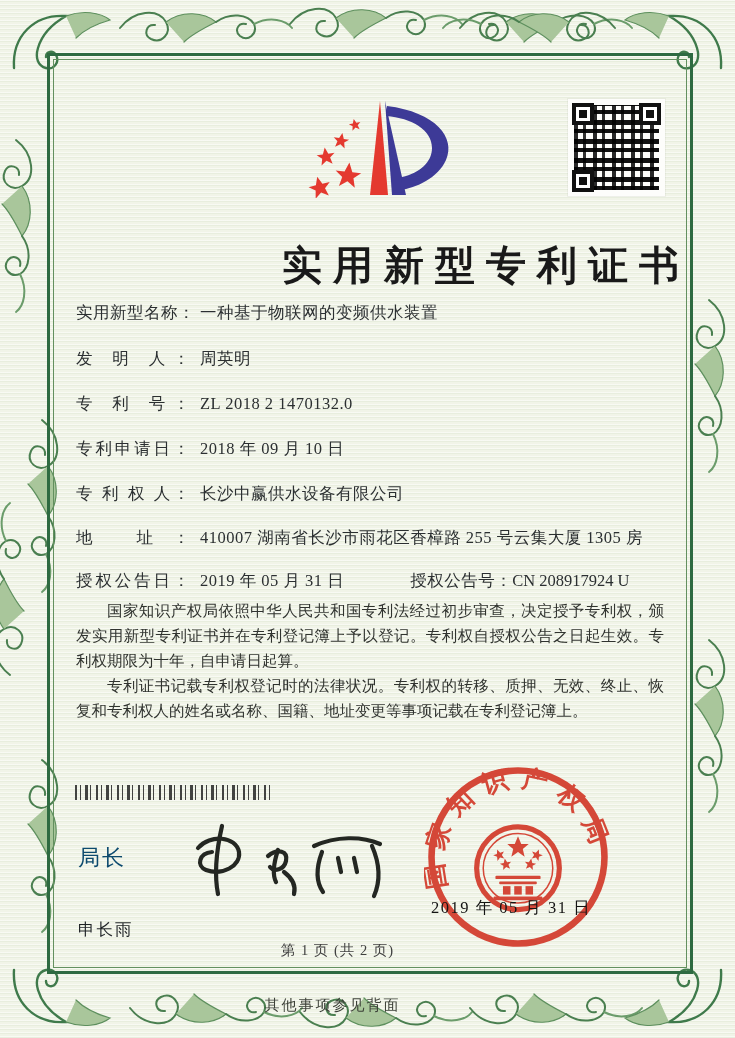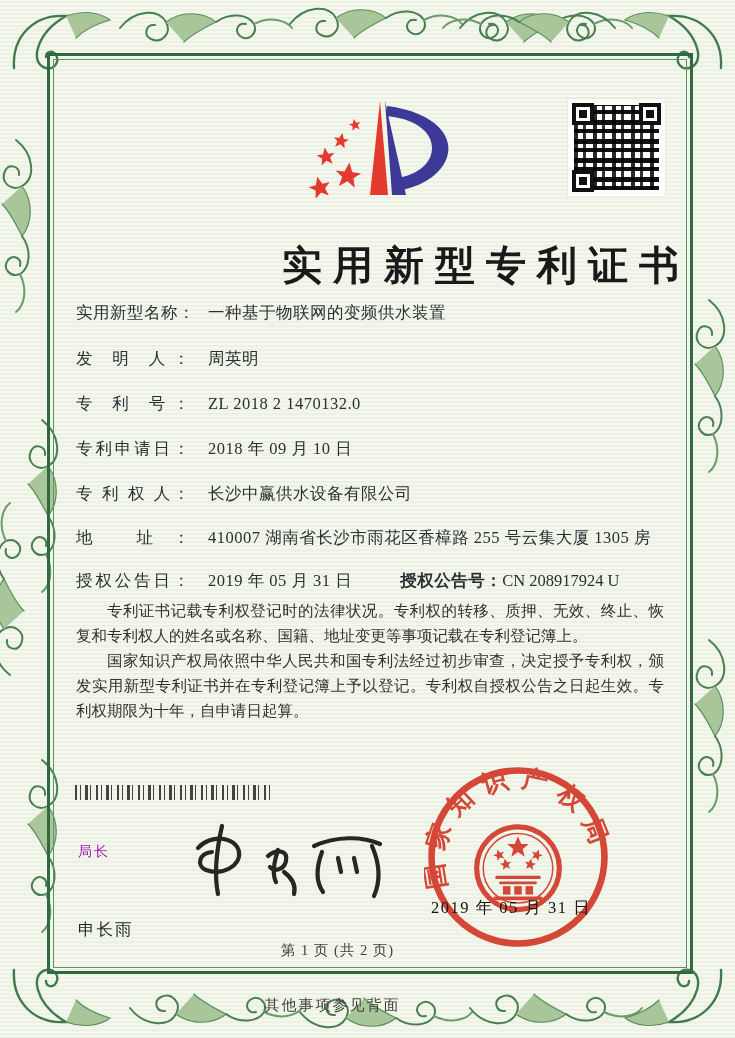--- a/index.html
+++ b/index.html
@@ -42,38 +42,38 @@
   .qr-f1{left:4px;top:4px;} .qr-f2{right:4px;top:4px;} .qr-f3{left:4px;bottom:4px;}
 
   .title{
     position:absolute;left:0;right:45px;top:210px;text-align:right;
     font-size:40px;font-weight:bold;letter-spacing:11px;color:#191919;margin-top:28px;
   }
 
   .fields{position:absolute;left:76px;top:0;width:590px;font-size:16.5px;color:#2b2f31;}
   .frow{position:absolute;left:0;white-space:nowrap;}
   .flabel{display:inline-block;width:114px;text-align:justify;text-align-last:justify;letter-spacing:.5px;}
-  .fvalue{margin-left:18px;letter-spacing:.5px;}
+  .fvalue{margin-left:10px;letter-spacing:.5px;}
   .r0{top:302px;} .r1{top:348px;} .r2{top:393px;} .r3{top:438px;} .r4{top:483px;} .r5{top:527px;} .r6{top:570px;}
-  .grant-no-label{margin-left:48px;letter-spacing:.5px;font-weight:bold;}
+  .grant-no-label{margin-left:66px;letter-spacing:.5px;}
 
   .paras{
     position:absolute;left:76px;top:598px;width:588px;
     font-size:15.5px;line-height:1.62;text-align:justify;color:#30332f;
   }
   .paras p{margin:0;text-indent:2em;}
 
   .barcode{
     position:absolute;left:75px;top:785px;width:195px;height:15px;
     background:
       repeating-linear-gradient(90deg,#242424 0 2px,transparent 2px 5px,#242424 5px 6px,transparent 6px 10px,#242424 10px 13px,transparent 13px 15px,#242424 15px 16px,transparent 16px 21px);
     opacity:.85;
   }
 
-  .gov-title{position:absolute;left:78px;top:843px;font-size:14px;color:#a21caf;letter-spacing:2px;}
+  .gov-title{position:absolute;left:78px;top:843px;font-size:22px;color:#0c4a6e;letter-spacing:2px;}
   .gov-name{position:absolute;left:78px;top:872px;font-size:16.5px;color:#1f2326;letter-spacing:2px;margin-top:47px;}
   .signature{position:absolute;left:186px;top:820px;width:205px;height:80px;}
 
   .seal{position:absolute;left:424px;top:763px;width:188px;height:188px;mix-blend-mode:multiply;opacity:.93;}
   .seal-date{position:absolute;left:431px;top:897px;font-size:16.5px;letter-spacing:1.5px;color:#141414;z-index:4;}
 
   .page-no{position:absolute;left:0;right:60px;top:941px;text-align:center;font-size:14.5px;color:#404040;letter-spacing:1px;}
   .back-note{position:absolute;left:0;right:70px;top:996px;text-align:center;font-size:15px;color:#3c4038;letter-spacing:2px;}
 </style>
 </head>
@@ -190,22 +190,22 @@
       </div>
       <div class="frow r5">
         <span class="flabel">地 址：</span><span class="fvalue">410007 湖南省长沙市雨花区香樟路 255 号云集大厦 1305 房</span>
       </div>
       <div class="frow r6">
         <span class="flabel">授权公告日：</span><span class="fvalue">2019 年 05 月 31 日</span><span class="grant-no-label">授权公告号：</span><span>CN 208917924 U</span>
       </div>
     </div>
 
     <div class="paras">
+      <p>国家知识产权局依照中华人民共和国专利法经过初步审查，决定授予专利权，颁发实用新型专利证书并在专利登记簿上予以登记。专利权自授权公告之日起生效。专利权期限为十年，自申请日起算。</p>
       <p>专利证书记载专利权登记时的法律状况。专利权的转移、质押、无效、终止、恢复和专利权人的姓名或名称、国籍、地址变更等事项记载在专利登记簿上。</p>
-      <p>国家知识产权局依照中华人民共和国专利法经过初步审查，决定授予专利权，颁发实用新型专利证书并在专利登记簿上予以登记。专利权自授权公告之日起生效。专利权期限为十年，自申请日起算。</p>
     </div>
 
     <div class="barcode"></div>
 
     <div class="gov-title">局长</div>
     <div class="gov-name">申长雨</div>
 
     <svg class="signature" viewBox="0 0 205 80" aria-hidden="true">
       <g stroke="#242722" stroke-width="4.2" fill="none" stroke-linecap="round" stroke-linejoin="round">
         <path d="M36,6 C31,28 28,54 32,74"></path>

